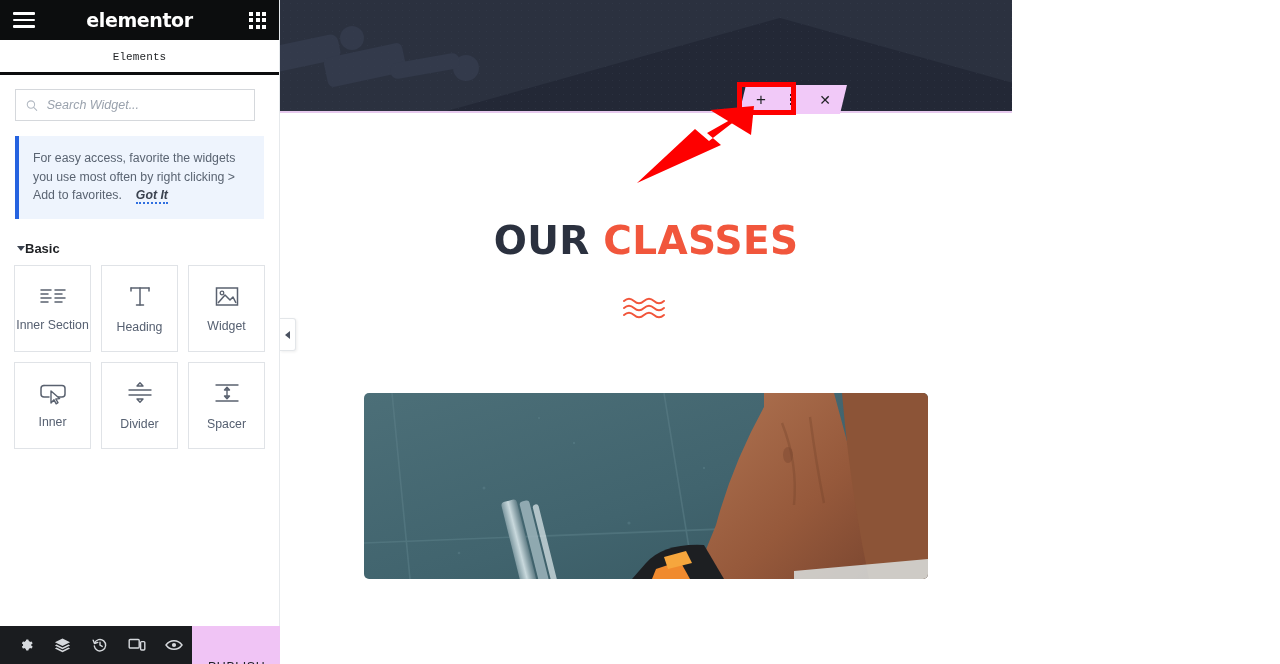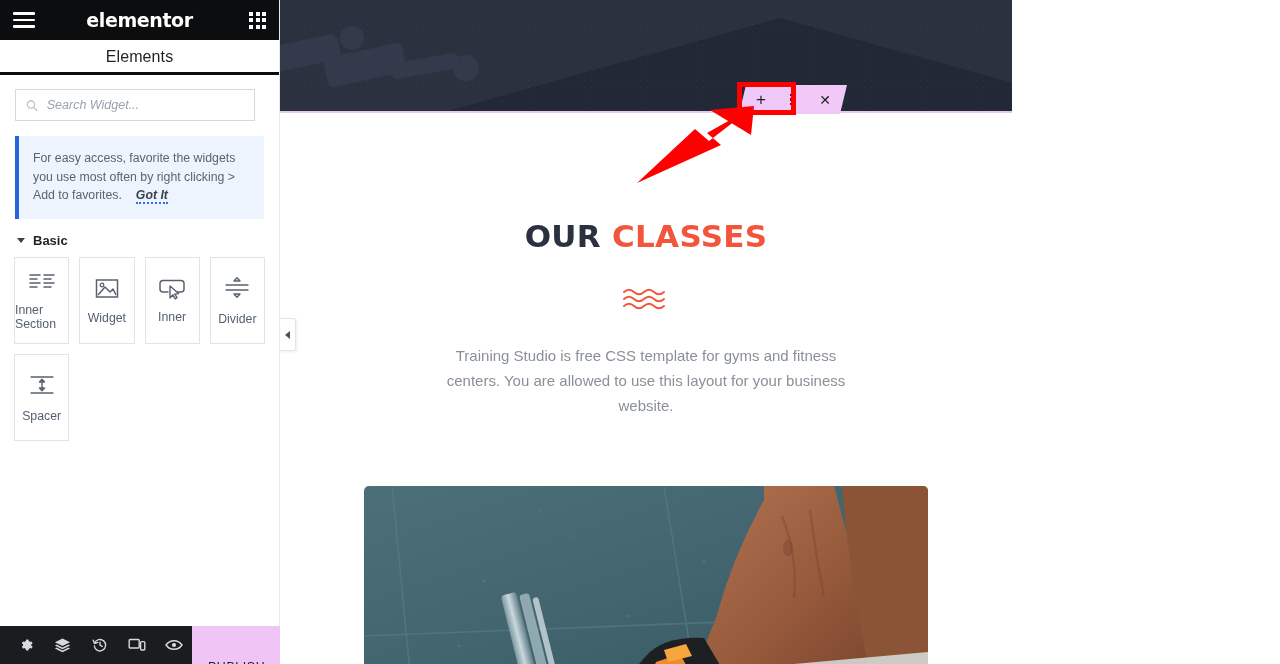--- a/index.html
+++ b/index.html
@@ -34,22 +34,23 @@
     position: absolute; left: 50%; transform: translateX(-50%);
   }
   .grid-icon { display: grid; grid-template-columns: repeat(3, 4px);
     grid-template-rows: repeat(3, 4px); gap: 2.5px; cursor: pointer; }
   .grid-icon i { background: #fff; display: block; width: 4px; height: 4px; }
 
   
   .tabs { display: flex; height: 35px; border-bottom: 1px solid #e6e9ec; background: #fff;}
   .tab {
     flex: 1; display: flex; align-items: center; justify-content: center;
-    font-size: 16px; color: #6b7684; cursor: pointer; position: relative;
+    font-size: 11px; color: #6b7684; cursor: pointer; position: relative;
     letter-spacing: .1px;
+    font-family: Liberation Mono, monospace;
   }
   .tab.active { color: #1f2124; }
   .tab.active::after {
     content: ""; position: absolute; left: 0; right: 0; bottom: -1px;
     height: 3px; background: #0c0d0e;
   }
 
   
   .search-wrap { padding: 14px 24px 0 15px; }
   .search-box {
@@ -69,26 +70,26 @@
     background: #eef4fd; border-left: 4px solid #2563e0;
     padding: 13px 14px 14px 14px;
     font-size: 12.3px; line-height: 1.52; color: #5a6472;
   }
   .notice .got-it {
     font-weight: bold; font-style: italic; color: #3b4350;
     border-bottom: 2px dotted #2f6fe0; cursor: pointer; margin-left: 14px;
   }
 
   
-  .cat { padding: 14px 17px 9px 17px; display: flex; align-items: center; gap: 8px; cursor: pointer;}
+  .cat { padding: 22px 17px 9px 17px; display: flex; align-items: center; cursor: pointer;}
   .cat .caret { width: 0; height: 0; border-left: 4.5px solid transparent;
     border-right: 4.5px solid transparent; border-top: 5.5px solid #3b4350; }
   .cat .cat-label { font-size: 13px; font-weight: bold; color: #1f2124; }
 
-  .wgrid { padding: 0 14px; display: grid; grid-template-columns: 1fr 1fr 1fr 1fr; gap: 10px; }
+  .wgrid { padding: 0 14px; display: grid; grid-template-columns: 1fr 1fr 1fr; gap: 10px; }
   .wcell {
     border: 1px solid #e0e3e7; background: #fff; height: 87px;
     display: flex; flex-direction: column; align-items: center; justify-content: center;
     gap: 10px; cursor: pointer;
   }
   .wcell .wlabel { font-size: 12.3px; color: #566071; }
   .wcell svg { display: block; }
 
   
   .bottombar {
@@ -159,21 +160,21 @@
     justify-content: center; z-index: 14; cursor: pointer;
     box-shadow: 1px 1px 3px rgba(0,0,0,.07);
   }
   .collapse-tab .chev {
     width: 0; height: 0; border-top: 4px solid transparent;
     border-bottom: 4px solid transparent; border-right: 5px solid #4a5160;
   }
 
   .content { padding-top: 0; text-align: center; }
   .sec-title {
-    margin-top: 105px; font-size: 31px; font-weight: bold; letter-spacing: .3px;
+    margin-top: 105px; font-size: 39px; font-weight: bold; letter-spacing: .3px;
     font-family: "DejaVu Sans", sans-serif;
   }
   .sec-title .dark { color: #2b313f; }
   .sec-title .accent { color: #f1563c; }
 
   .wave { margin: 33px auto 0 auto; width: 48px; height: 26px; }
 
   .sec-desc {
     margin: 26px auto 0 auto; width: 430px;
     font-size: 15px; line-height: 1.68; color: #8a9099;
@@ -246,20 +247,32 @@
               <line x1="1" y1="16" x2="8" y2="16"></line>
             <line x1="15" y1="4" x2="25" y2="4"></line>
               <line x1="15" y1="8" x2="22" y2="8"></line>
             <line x1="15" y1="12" x2="25" y2="12"></line>
               <line x1="15" y1="16" x2="22" y2="16"></line>
           </g>
         </svg>
         <span class="wlabel">Inner Section</span>
       </div>
 
+      <div class="wcell">
+        <svg width="26" height="26" viewBox="0 0 26 26">
+          <g stroke="#59616f" stroke-width="1.5" fill="none" stroke-linecap="round">
+            <path d="M4 4 L22 4"></path>
+              <path d="M4 4 L4 7"></path>
+              <path d="M22 4 L22 7"></path>
+            <path d="M13 4 L13 21"></path>
+              <path d="M9.5 21 L16.5 21"></path>
+          </g>
+        </svg>
+        <span class="wlabel">Heading</span>
+      </div>
 
       <div class="wcell">
         <svg width="26" height="24" viewBox="0 0 26 24">
           <rect x="2.5" y="3" width="21" height="17" fill="none" stroke="#59616f" stroke-width="1.5"></rect>
           <circle cx="8" cy="8" r="1.8" fill="none" stroke="#59616f" stroke-width="1.3"></circle>
           <path d="M4 18 L11 10 L16 15 L19 12 L22 18" fill="none" stroke="#59616f" stroke-width="1.5" stroke-linejoin="round"></path>
         </svg>
         <span class="wlabel">Widget</span>
       </div>
 
@@ -403,21 +416,20 @@
       </div>
 
       <svg class="wave" viewBox="0 0 48 26">
         <g fill="none" stroke="#f1563c" stroke-width="1.9" stroke-linecap="round">
           <path d="M2 5 q5 -4.5 10 0 t10 0 t10 0 t10 0"></path>
           <path d="M2 12 q5 -4.5 10 0 t10 0 t10 0 t10 0"></path>
           <path d="M2 19 q5 -4.5 10 0 t10 0 t10 0 t10 0"></path>
         </g>
       </svg>
 
-      <div class="sec-desc">Training Studio is free CSS template for gyms and fitness centers. You are allowed to use this layout for your business website.</div>
 
       <div class="photo-wrap">
         <svg class="photo" viewBox="0 0 564 186" preserveAspectRatio="none">
           <defs>
             <linearGradient id="floorG" x1="0" y1="0" x2="1" y2="1">
               <stop offset="0%" stop-color="#4c6f78"></stop>
               <stop offset="55%" stop-color="#41646e"></stop>
               <stop offset="100%" stop-color="#365760"></stop>
             </linearGradient>
             <linearGradient id="legG" x1="0" y1="0" x2="1" y2="1">

